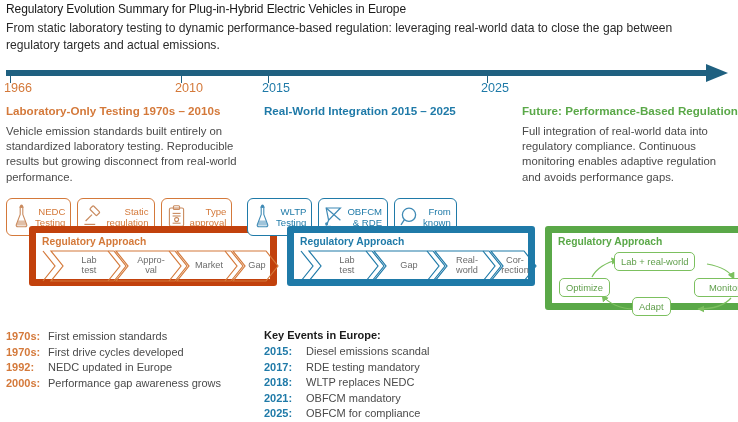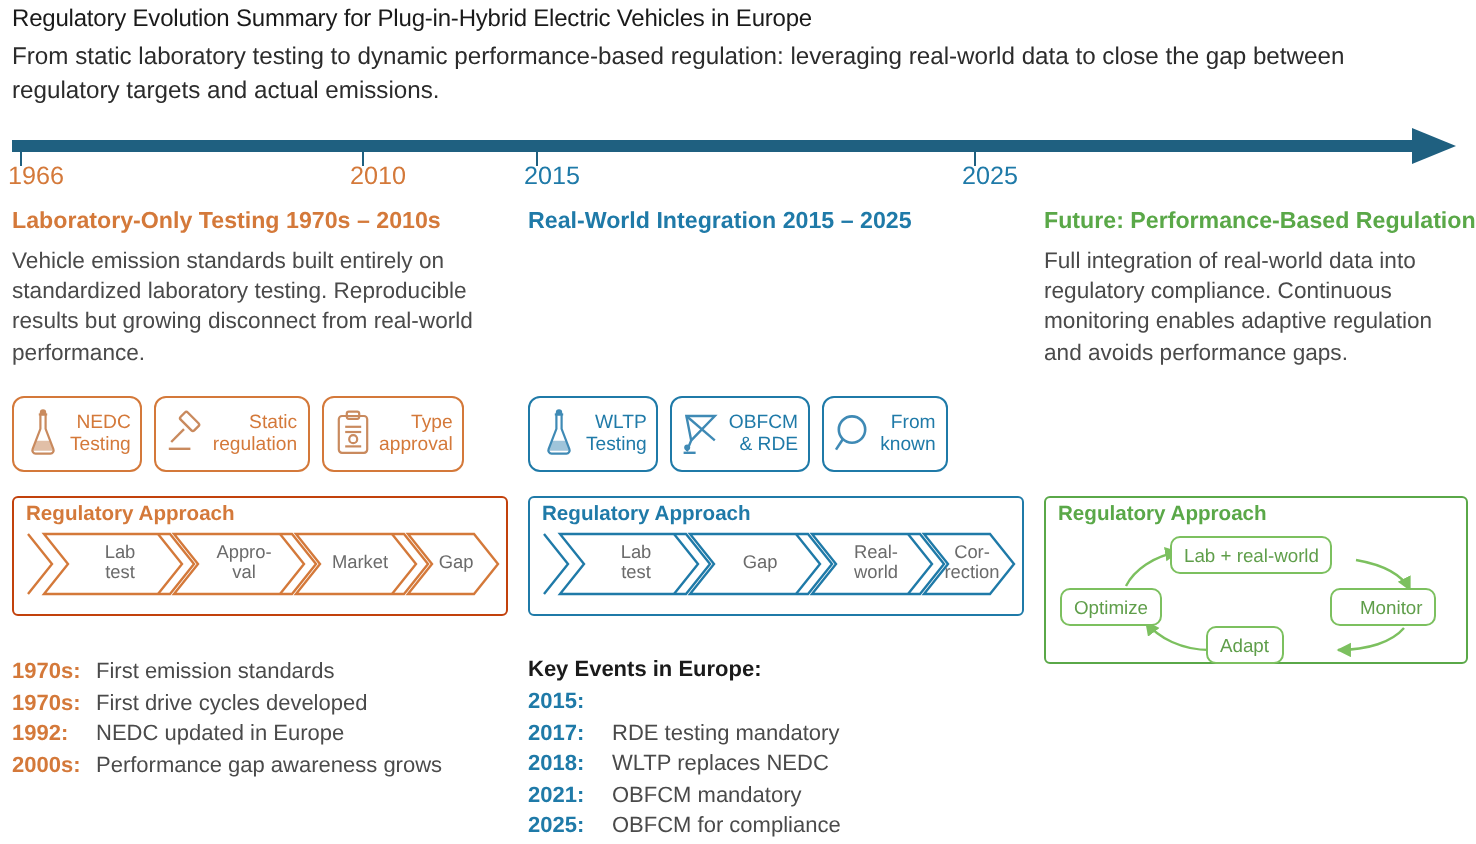--- a/index.html
+++ b/index.html
@@ -64,40 +64,41 @@
   .col-head.h3 { color: #5aa848; }
   .col-body {
     font-size: 11.3px; line-height: 15.2px; color: #4a4a4a;
   }
 
   
   .badges {
     position: absolute; top: 198px; display: flex; gap: 6px;
   }
   #badges1 { left: 6px; }
-  #badges2 { left: 264px; }
+  #badges2 { left: 247px; }
   .badge {
     display: flex; align-items: center; gap: 3px;
     border: 1px solid #d4793a; border-radius: 6px;
     padding: 3px 5px 3px 4px; height: 38px;
     background: #ffffff;
   }
   .badge.blue { border-color: #1f7aa8; }
   .badge-ico { flex: 0 0 auto; width: 21px; height: 26px; display: block; }
   .badge-txt {
     font-size: 9.6px; line-height: 11.5px; color: #d4793a;
     text-align: right; white-space: nowrap;
   }
   .badge.blue .badge-txt { color: #1f7aa8; }
 
   
   .ra-panel {
-    position: absolute; top: 248px; height: 60px;
-    border: 1px solid #c2410c; border-radius: 3px; background: #fff;
+    position: absolute; top: 226px; height: 60px;
+    border: 7px solid #c2410c; border-radius: 3px; background: #fff;
     padding: 3px 5px 0 6px;
+    margin-left: 23px;
   }
   .ra-panel.blue { border-color: #1f7aa8; }
   .ra-panel.green { border-color: #5aa848; }
   #ra1 { left: 6px;   width: 248px; }
   #ra2 { left: 264px; width: 248px; }
   #ra3 { left: 522px; width: 212px; height: 84px; }
   .ra-title {
     font-size: 10.3px; font-weight: bold; color: #d4793a; margin-bottom: 2px;
   }
   .ra-panel.blue  .ra-title { color: #1f7aa8; }
@@ -338,20 +339,21 @@
       <div>Cor-</div>
       <div>rection</div>
     </div>
   </div>
 </div>
 
 <div class="ke" id="ke2">
   <div class="ke-title">Key Events in Europe:</div>
   <div class="ke-row">
     <span class="ke-year">2015:</span>
+    <span class="ke-text">Diesel emissions scandal</span>
   </div>
   <div class="ke-row">
     <span class="ke-year">2017:</span>
     <span class="ke-text">RDE testing mandatory</span>
   </div>
   <div class="ke-row">
     <span class="ke-year">2018:</span>
     <span class="ke-text">WLTP replaces NEDC</span>
   </div>
   <div class="ke-row">

